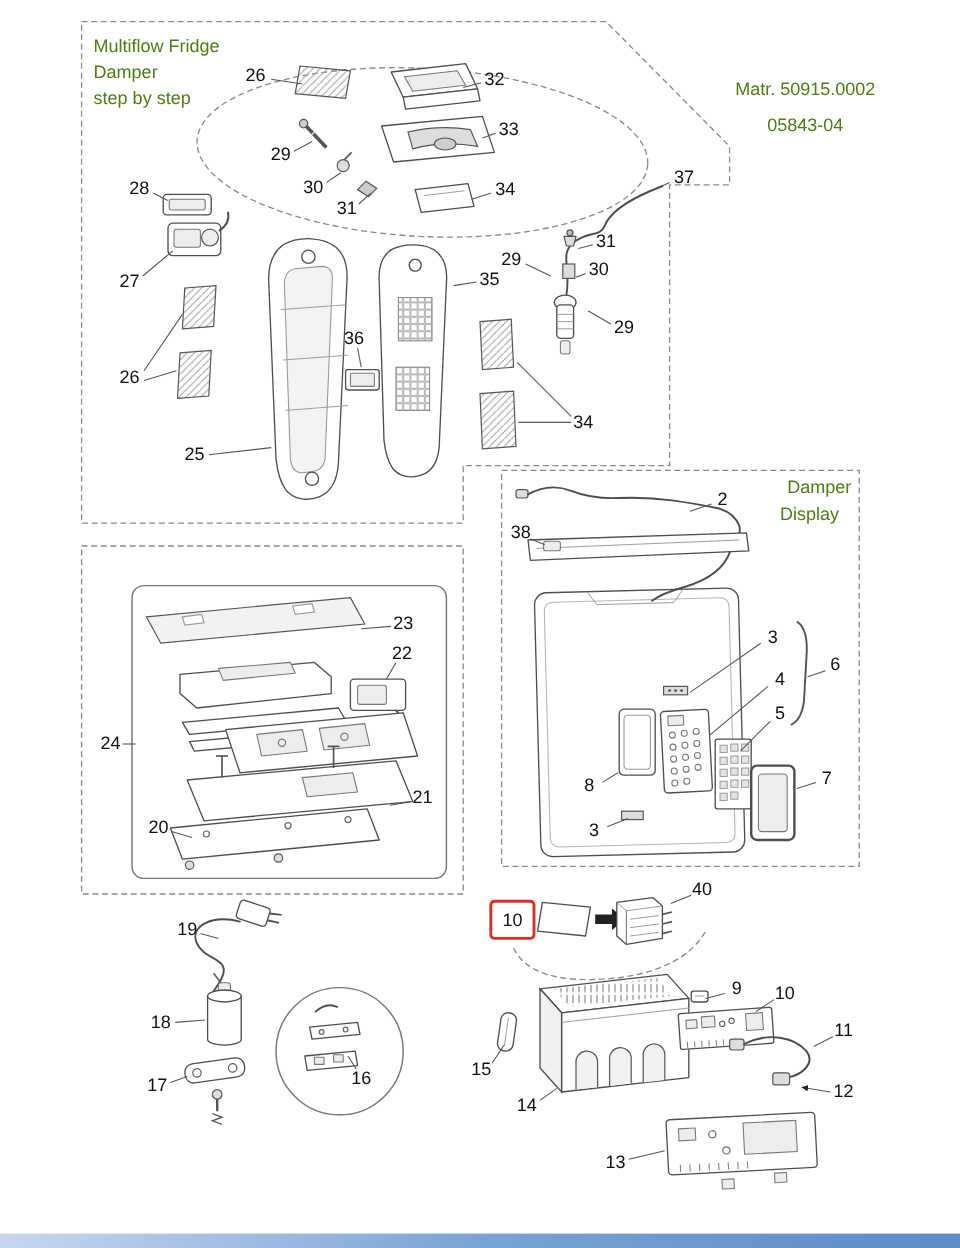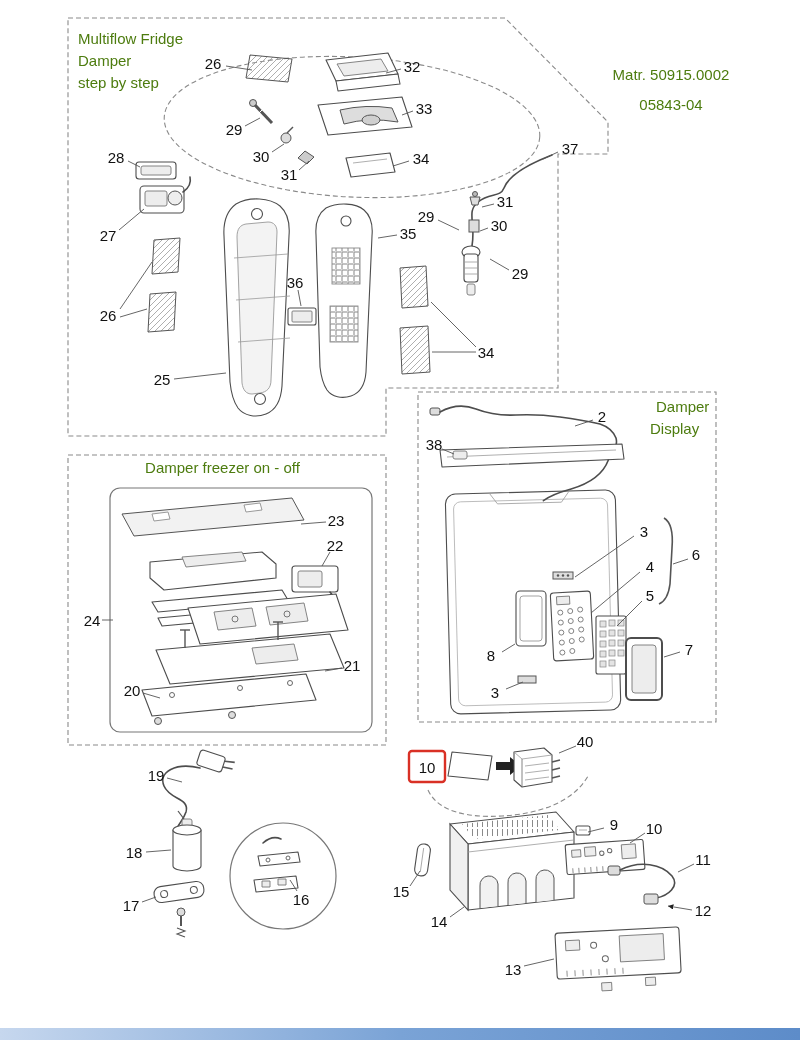--- a/index.html
+++ b/index.html
@@ -590,18 +590,17 @@
       </g>
 </svg>
 
 <div class="lbl" style="left:78px;top:30px;">Multiflow Fridge</div>
 <div class="lbl" style="left:78px;top:52px;">Damper</div>
 <div class="lbl" style="left:78px;top:74px;text-align:right;">step by step</div>
 
 <div class="lbl center" style="left:596px;top:66px;width:150px;">Matr. 50915.0002</div>
 <div class="lbl center" style="left:596px;top:96px;width:150px;">05843-04</div>
 
-<div class="lbl center" style="left:100px;top:459px;width:245px;">Damper freezer on - off</div>
 
 <div class="lbl" style="left:656px;top:398px;">Damper</div>
 <div class="lbl" style="left:650px;top:420px;text-align:center;">Display</div>
 
 </div>
 
 </body></html>

